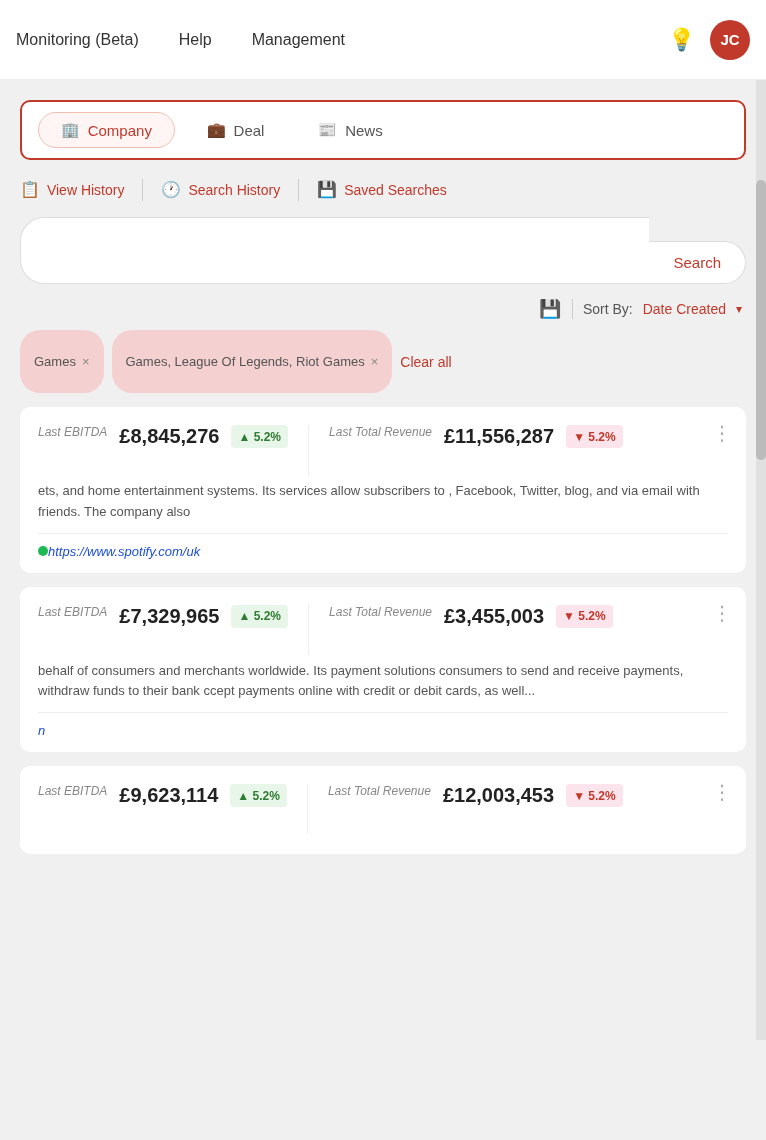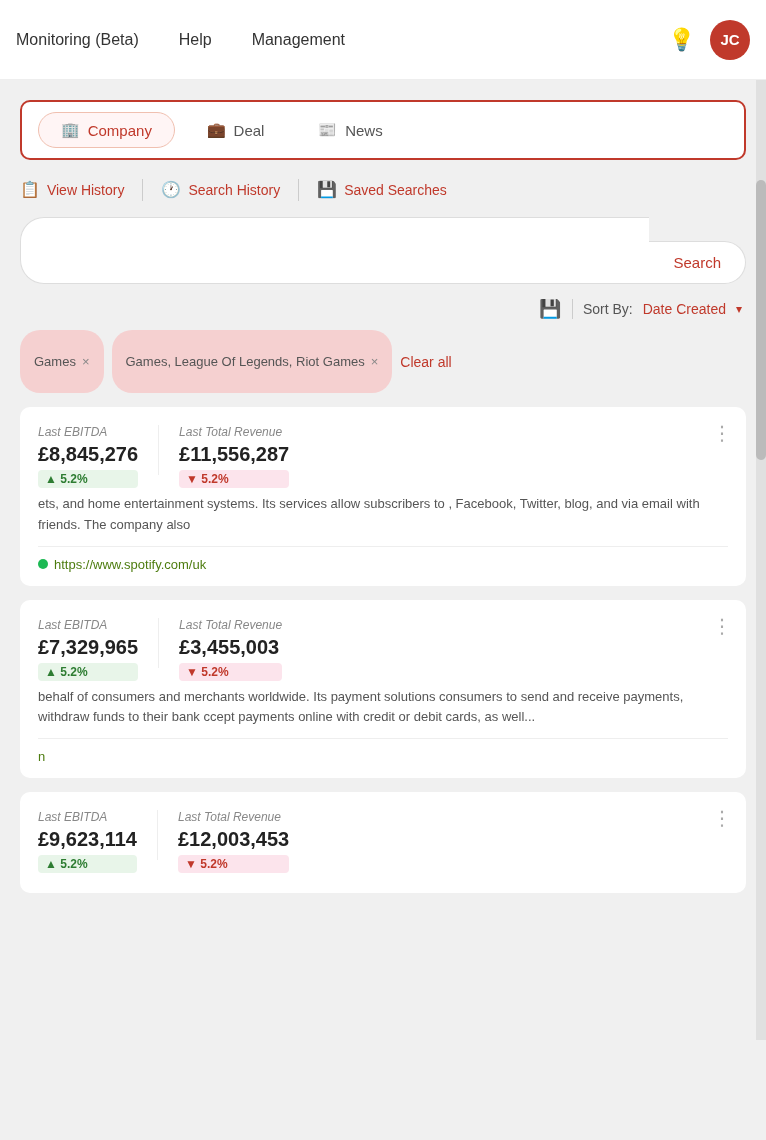--- a/index.html
+++ b/index.html
@@ -219,22 +219,22 @@
       position: relative;
     }
     .card-metrics-row {
       display: flex;
       align-items: flex-start;
       gap: 0;
       margin-bottom: 6px;
     }
     .metric-block {
       display: flex;
-      flex-direction: column;
-      gap: 4px;
+      flex-direction: row;
+      gap: 12px;
     }
     .metric-label {
       font-size: 12px;
       color: #888;
       font-style: italic;
     }
     .metric-value {
       font-size: 20px;
       font-weight: 700;
       color: #222;
@@ -267,26 +267,26 @@
       color: #555;
       line-height: 1.6;
       margin-bottom: 10px;
     }
     .card-divider {
       border: none;
       border-top: 1px solid #eee;
       margin: 10px 0;
     }
     .card-link {
-      color: #4d7c0f;
+      color: #1d4ed8;
       font-size: 13px;
       text-decoration: none;
       display: flex;
       align-items: center;
-      gap: 6px;
+      font-style: italic;
     }
     .link-dot {
       width: 10px;
       height: 10px;
       border-radius: 50%;
       background: #1db954;
       display: inline-block;
     }
     .three-dots {
       position: absolute;

